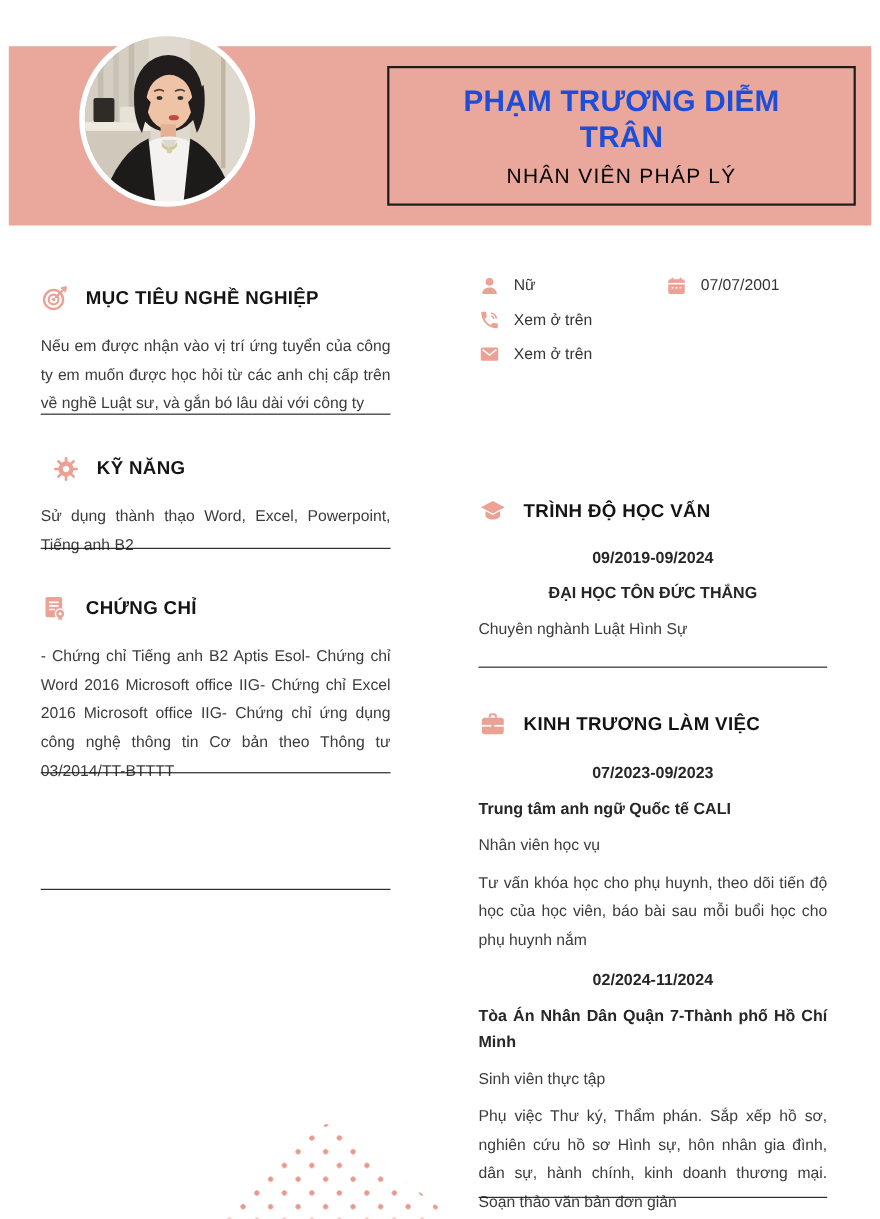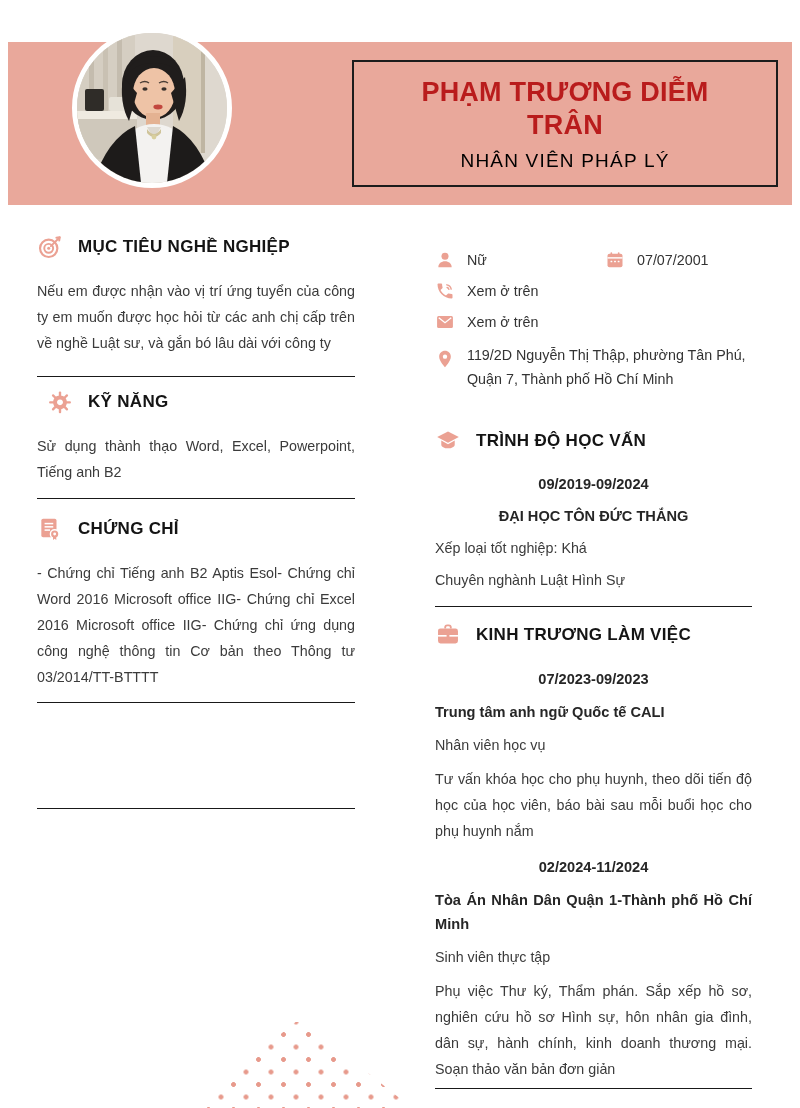--- a/index.html
+++ b/index.html
@@ -14,29 +14,29 @@
     position:absolute;left:72px;top:28px;width:150px;height:150px;border-radius:50%;
     border:5px solid #ffffff;overflow:hidden;background:#ded8cf;z-index:3;
   }
   .photo svg{display:block;width:100%;height:100%;}
   .name-box{
     position:absolute;left:352px;top:60px;width:426px;height:127px;box-sizing:border-box;
     border:2px solid #1c1c1c;display:flex;flex-direction:column;align-items:center;justify-content:center;
     z-index:3;text-align:center;
   }
   .name{
-    width:350px;margin:0;font-size:27px;line-height:33px;font-weight:700;color:#b91c1c;
+    width:350px;margin:0;font-size:27px;line-height:33px;font-weight:700;color:#1d4ed8;
     letter-spacing:.2px;
   }
   .job-title{margin:8px 0 0 0;font-size:19px;font-weight:400;color:#000000;letter-spacing:1.2px;}
 
   
   .rule{position:absolute;border-top:1.6px solid #191919;width:100%;}
   .sec{position:absolute;width:100%;}
-  .sec-head{display:flex;align-items:center;gap:15px;}
+  .sec-head{display:flex;align-items:center;gap:15px;margin-top:24px;}
   .sec-head .icon{width:26px;height:26px;flex:0 0 26px;color:#EBA193;}
   .sec-head .icon svg{width:26px;height:26px;display:block;}
   .sec-title{font-size:17px;font-weight:700;color:#141414;letter-spacing:.3px;}
   .para{margin:18px 0 0 0;font-size:14.3px;line-height:26px;text-align:justify;color:#3b3b3b;}
   .line{margin:0;font-size:14.3px;line-height:22px;color:#3b3b3b;}
 
   
   .col-left{position:absolute;left:37px;top:0;width:318px;height:1108px;}
   .col-right{position:absolute;left:435px;top:0;width:317px;height:1108px;}
   .sec-skills .sec-head{padding-left:10px;}
@@ -223,45 +223,35 @@
     <div class="c-row">
       <span class="icon">
         <svg viewBox="0 0 24 24">
           <rect x="2.5" y="4.8" width="19" height="14.4" rx="1.8" fill="currentColor"></rect>
           <path d="M4.5 7 L12 12.9 L19.5 7" stroke="#fff" stroke-width="1.6" fill="none"></path>
         </svg>
       </span>
       <span class="c-val">Xem ở trên</span>
     </div>
 
-    <div class="c-row">
-      <span class="icon" style="margin-top:6px">
-        <svg viewBox="0 0 24 24">
-          <path fill="currentColor" d="M12 2.2c-3.9 0-7 3.1-7 7 0 5.2 7 12.6 7 12.6s7-7.4 7-12.6c0-3.9-3.1-7-7-7z"></path>
-          <circle cx="12" cy="9.2" r="2.6" fill="#fff"></circle>
-        </svg>
-      </span>
-      <span class="c-val c-addr">119/2D Nguyễn Thị Thập, phường Tân Phú, Quận 7, Thành phố Hồ Chí Minh</span>
-    </div>
   </div>
 
   <div class="sec" style="top:428px">
     <div class="sec-head">
       <span class="icon">
         <svg viewBox="0 0 24 24" fill="currentColor">
           <path d="M12 3.2 2 8.4l10 5.2 10-5.2z"></path>
           <path d="M5.8 11.6v3.8c0 1.9 2.8 3.4 6.2 3.4s6.2-1.5 6.2-3.4v-3.8L12 14.9z"></path>
         </svg>
       </span>
       <span class="sec-title">TRÌNH ĐỘ HỌC VẤN</span>
     </div>
     <div class="ed-lines">
       <p class="line b">09/2019-09/2024</p>
       <p class="line b">ĐẠI HỌC TÔN ĐỨC THẮNG</p>
-      <p class="line">Xếp loại tốt nghiệp: Khá</p>
       <p class="line">Chuyên nghành Luật Hình Sự</p>
     </div>
   </div>
   <div class="rule" style="top:606px"></div>
 
   <div class="sec" style="top:622px">
     <div class="sec-head">
       <span class="icon">
         <svg viewBox="0 0 24 24">
           <path d="M9.4 6V5c0-1 .8-1.9 1.9-1.9h1.4c1.1 0 1.9.9 1.9 1.9v1" stroke="currentColor" stroke-width="1.7" fill="none"></path>
@@ -275,21 +265,21 @@
 
     <div class="entry" style="margin-top:20px">
       <p class="line b">07/2023-09/2023</p>
       <p class="line b org">Trung tâm anh ngữ Quốc tế CALI</p>
       <p class="line">Nhân viên học vụ</p>
       <p class="para">Tư vấn khóa học cho phụ huynh, theo dõi tiến độ học của học viên, báo bài sau mỗi buổi học cho phụ huynh nắm</p>
     </div>
 
     <div class="entry entry2">
       <p class="line b">02/2024-11/2024</p>
-      <p class="line b org">Tòa Án Nhân Dân Quận 1-Thành phố Hồ Chí Minh</p>
+      <p class="line b org">Tòa Án Nhân Dân Quận 7-Thành phố Hồ Chí Minh</p>
       <p class="line">Sinh viên thực tập</p>
       <p class="para">Phụ việc Thư ký, Thẩm phán. Sắp xếp hồ sơ, nghiên cứu hồ sơ Hình sự, hôn nhân gia đình, dân sự, hành chính, kinh doanh thương mại. Soạn thảo văn bản đơn giản</p>
     </div>
   </div>
   <div class="rule" style="top:1088px"></div>
 
 </div>
 
 <div class="dots"></div>
 

